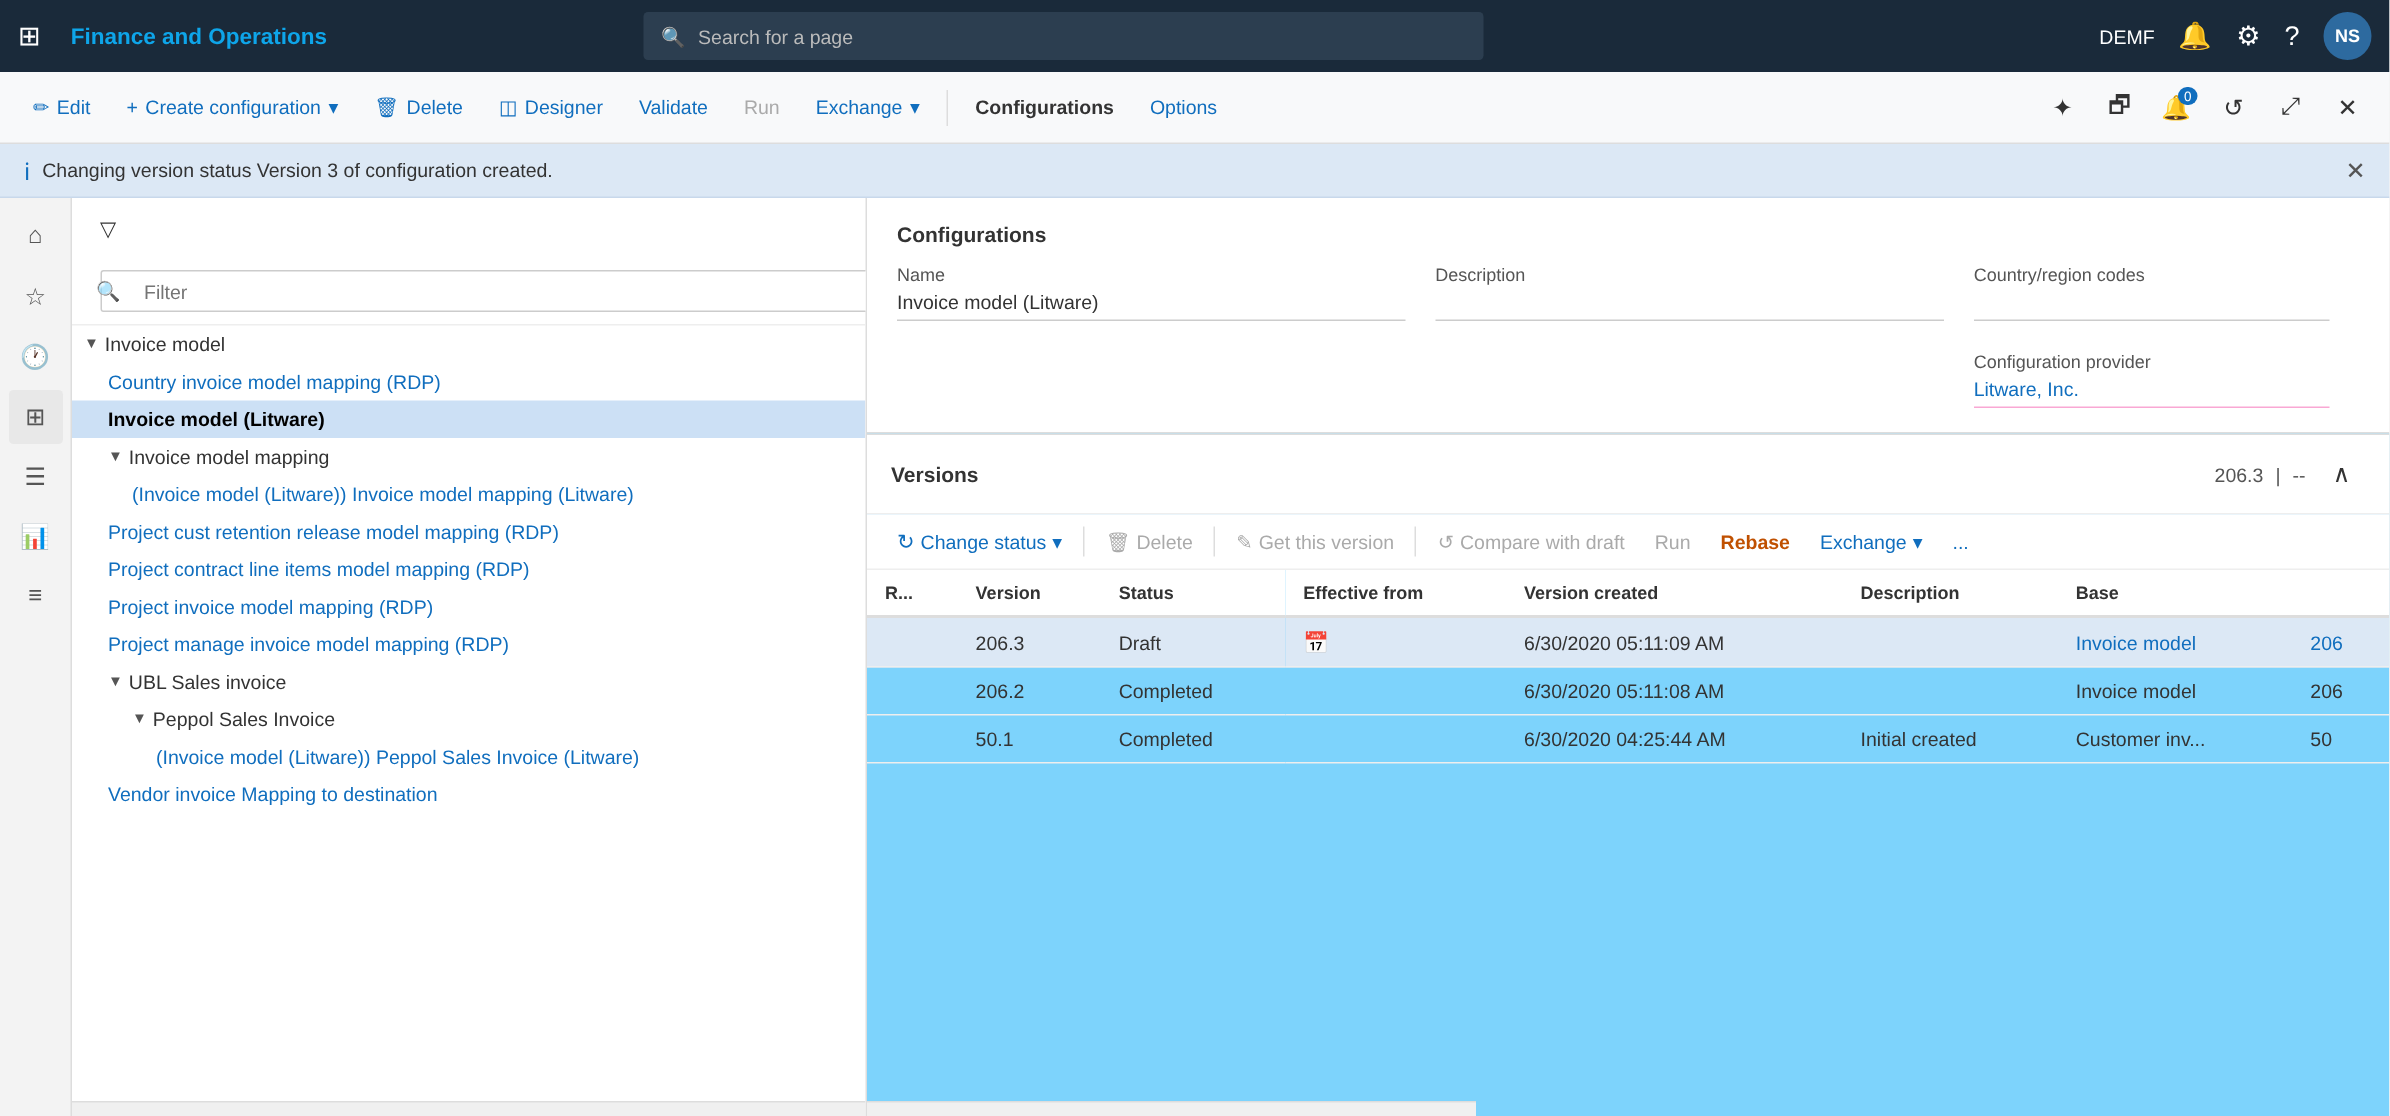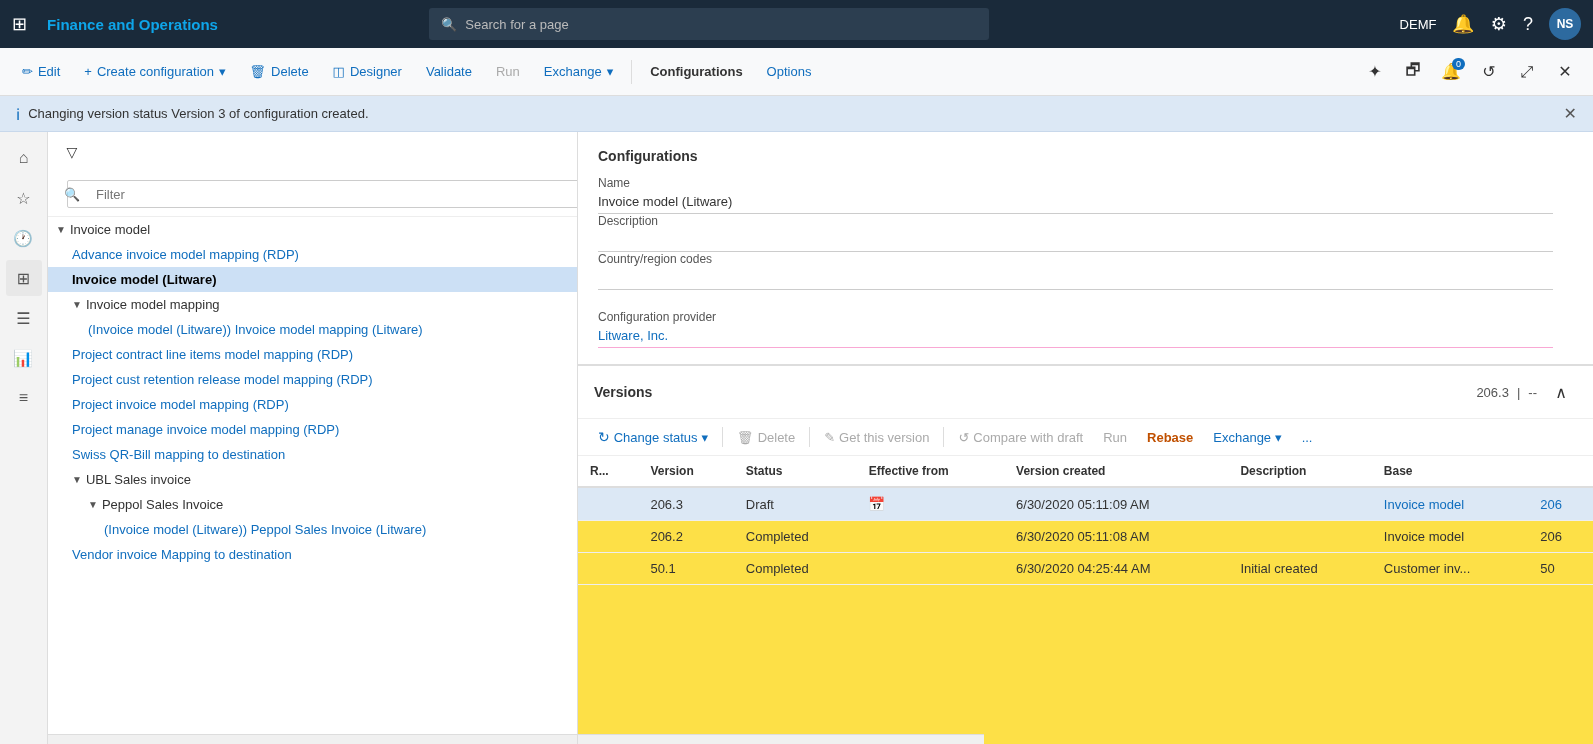--- a/index.html
+++ b/index.html
@@ -181,21 +181,20 @@
     }
     .config-title {
       font-size: 14px;
       font-weight: 600;
       color: #333;
       margin-bottom: 12px;
     }
     .config-fields {
       display: flex;
       gap: 0;
-      flex-direction: column;
     }
     .config-field {
       flex: 1;
       padding-right: 20px;
     }
     .config-field-label {
       font-size: 12px;
       color: #555;
       margin-bottom: 4px;
     }
@@ -209,21 +208,21 @@
       font-size: 13px;
       color: #106ebe;
       border-bottom: 1px solid #f9a8d4;
       padding-bottom: 4px;
       cursor: pointer;
     }
 
     
     .versions-section {
       flex: 1;
-      background: #fde047;
+      background: #7dd3fc;
       margin: 0;
       display: flex;
       flex-direction: column;
       overflow: hidden;
       border-top: 1px solid #ddd;
     }
     .versions-header {
       display: flex;
       align-items: center;
       padding: 10px 16px;
@@ -396,55 +395,52 @@
       </div>
     </div>
     <div class="tree-scroll">
 
       <div class="tree-item black-text" style="padding-left:8px;">
         <span class="expand-icon">▼</span>
         <span>Invoice model</span>
       </div>
 
       <div class="tree-item" style="padding-left:24px;">
-        <span>Advance invoice model mapping (RDP)</span>
+        <span>Country invoice model mapping (RDP)</span>
       </div>
 
       <div class="tree-item selected" style="padding-left:24px;">
         <span>Invoice model (Litware)</span>
       </div>
 
       <div class="tree-item black-text" style="padding-left:24px;">
         <span class="expand-icon">▼</span>
         <span>Invoice model mapping</span>
       </div>
 
       <div class="tree-item" style="padding-left:40px;">
         <span>(Invoice model (Litware)) Invoice model mapping (Litware)</span>
       </div>
 
       <div class="tree-item" style="padding-left:24px;">
+        <span>Project cust retention release model mapping (RDP)</span>
+      </div>
+
+      <div class="tree-item" style="padding-left:24px;">
         <span>Project contract line items model mapping (RDP)</span>
-      </div>
-
-      <div class="tree-item" style="padding-left:24px;">
-        <span>Project cust retention release model mapping (RDP)</span>
       </div>
 
       <div class="tree-item" style="padding-left:24px;">
         <span>Project invoice model mapping (RDP)</span>
       </div>
 
       <div class="tree-item" style="padding-left:24px;">
         <span>Project manage invoice model mapping (RDP)</span>
       </div>
 
-      <div class="tree-item" style="padding-left:24px;">
-        <span>Swiss QR-Bill mapping to destination</span>
-      </div>
 
       <div class="tree-item black-text" style="padding-left:24px;">
         <span class="expand-icon">▼</span>
         <span>UBL Sales invoice</span>
       </div>
 
       <div class="tree-item black-text" style="padding-left:40px;">
         <span class="expand-icon">▼</span>
         <span>Peppol Sales Invoice</span>
       </div>

